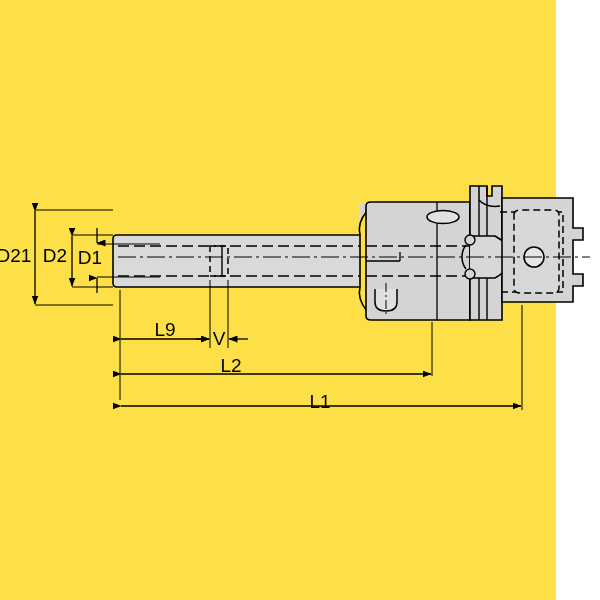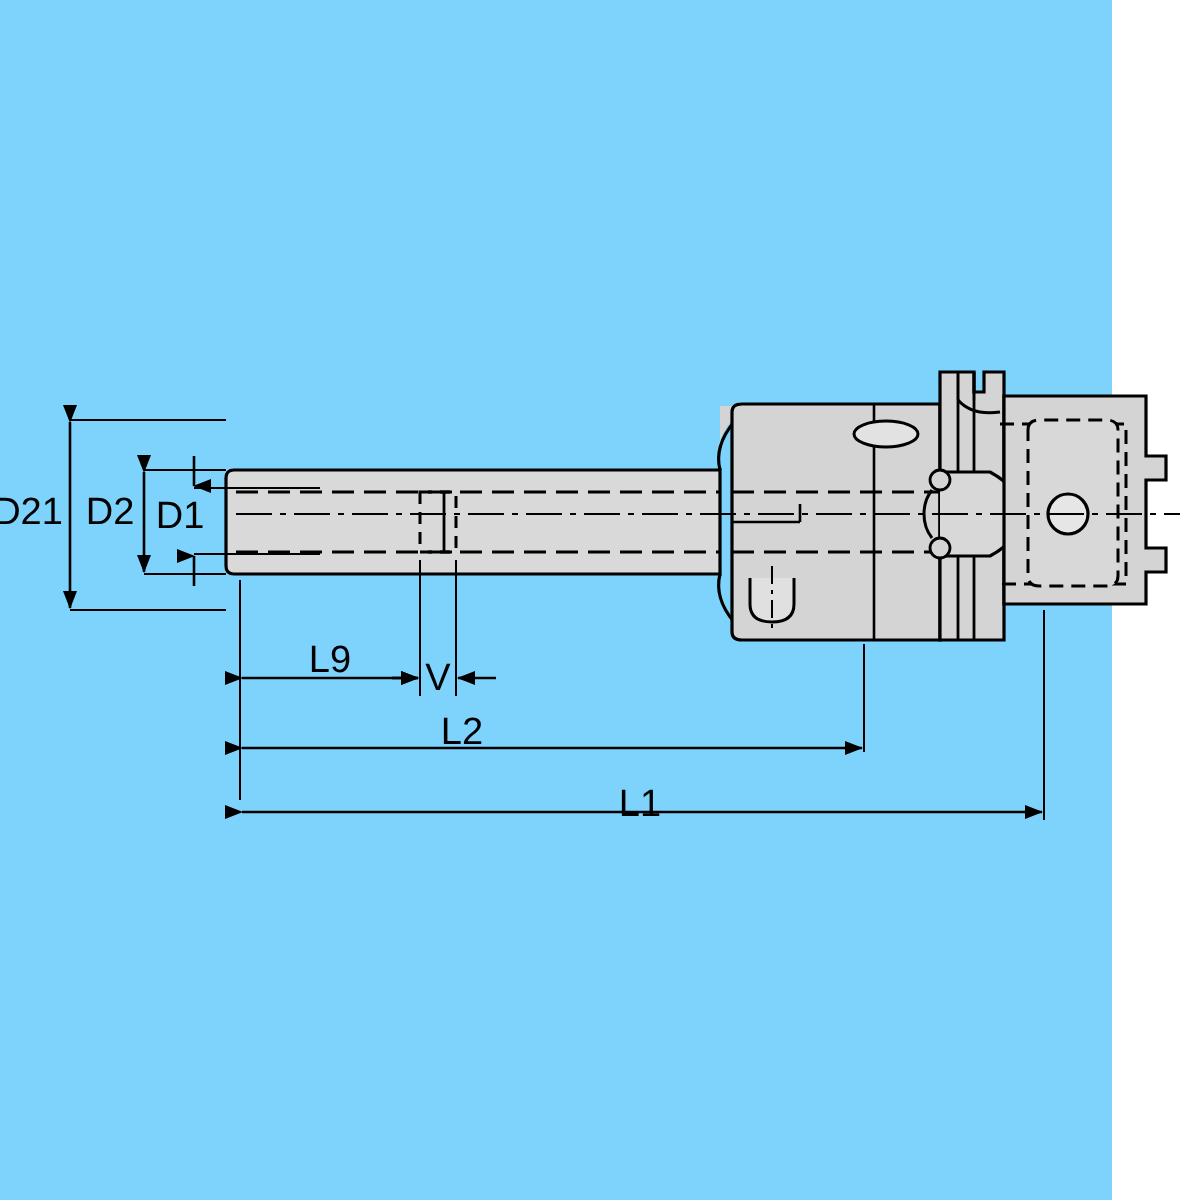--- a/index.html
+++ b/index.html
@@ -1,19 +1,19 @@
 <!DOCTYPE html>
 <html><head>
 <meta charset="utf-8">
 <title>Technical Drawing</title>
 <style>
   html,body{margin:0;padding:0;background:#ffffff;}
   body{width:600px;height:600px;overflow:hidden;
        font-family:"Liberation Sans",sans-serif;}
-  #stage{position:relative;width:556px;height:600px;background:#7dd3fc;}
+  #stage{position:relative;width:556px;height:600px;background:#fde047;}
   svg#dwg{position:absolute;left:0;top:0;width:600px;height:600px;display:block;}
   .dimlabel{font-family:"Liberation Sans",sans-serif;font-size:19px;fill:#000;
             font-weight:500;dominant-baseline:middle;}
 </style>
 </head>
 <body>
 
 <div id="stage">
 <svg id="dwg" viewBox="0 0 600 600">
   <defs>

